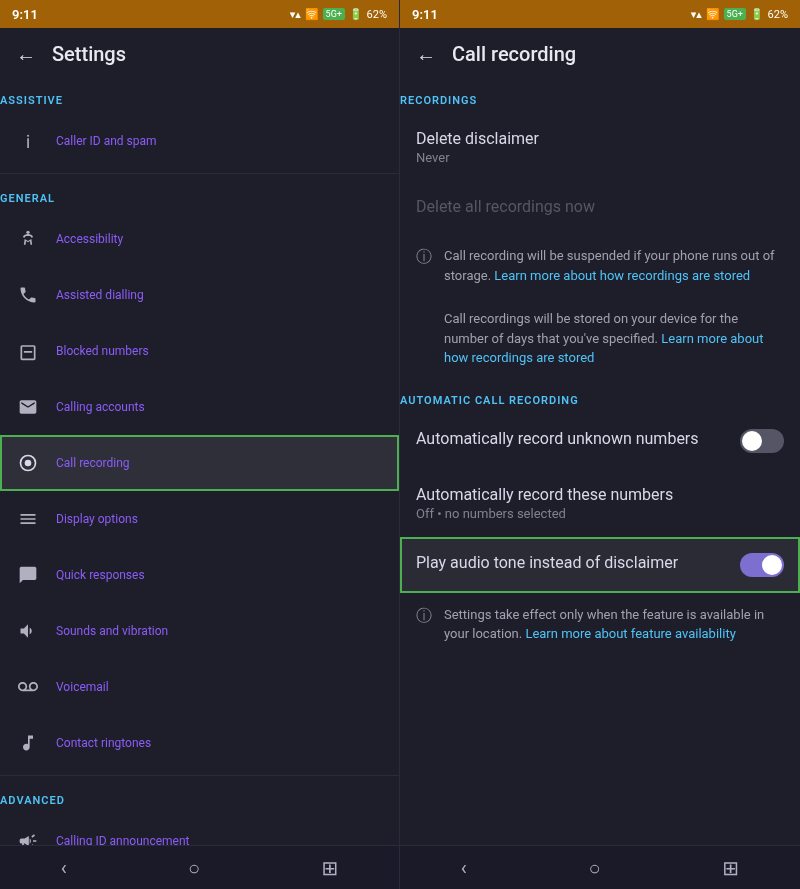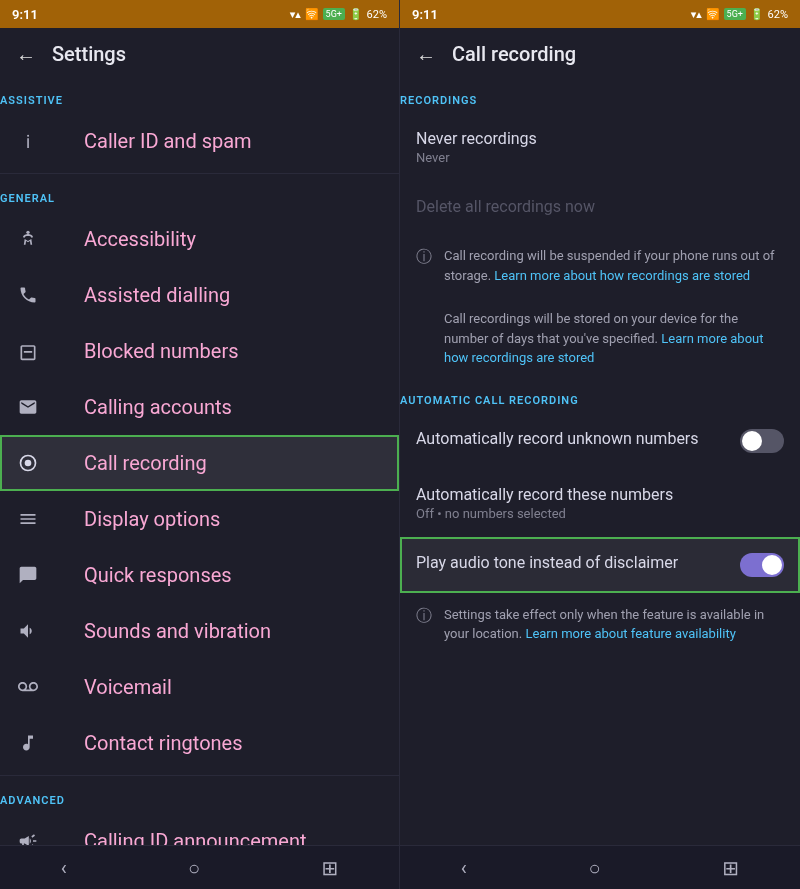--- a/index.html
+++ b/index.html
@@ -98,23 +98,22 @@
       width: 24px;
       height: 24px;
       display: flex;
       align-items: center;
       justify-content: center;
       color: #b0b0c0;
       font-size: 18px;
       flex-shrink: 0;
     }
     .menu-text {
-      font-size: 20px;
-      color: #f9a8d4;
-      margin-left: 28px;
+      font-size: 12px;
+      color: #8b5cf6;
     }
 
     
     .divider {
       height: 1px;
       background: #2a2a3a;
       margin: 4px 0;
     }
 
     
@@ -398,21 +397,21 @@
   <div class="panel-header">
     <span class="back-arrow">←</span>
     <span class="header-title">Call recording</span>
   </div>
 
   <div class="settings-content">
 
     <div class="section-label">RECORDINGS</div>
 
     <div class="settings-item">
-      <div class="settings-item-title">Never recordings</div>
+      <div class="settings-item-title">Delete disclaimer</div>
       <div class="settings-item-subtitle">Never</div>
     </div>
 
     <div class="settings-item settings-item-disabled">
       <div class="settings-item-title">Delete all recordings now</div>
     </div>
 
     <div class="info-row">
       <div class="info-icon">ⓘ</div>
       <div class="info-text">

